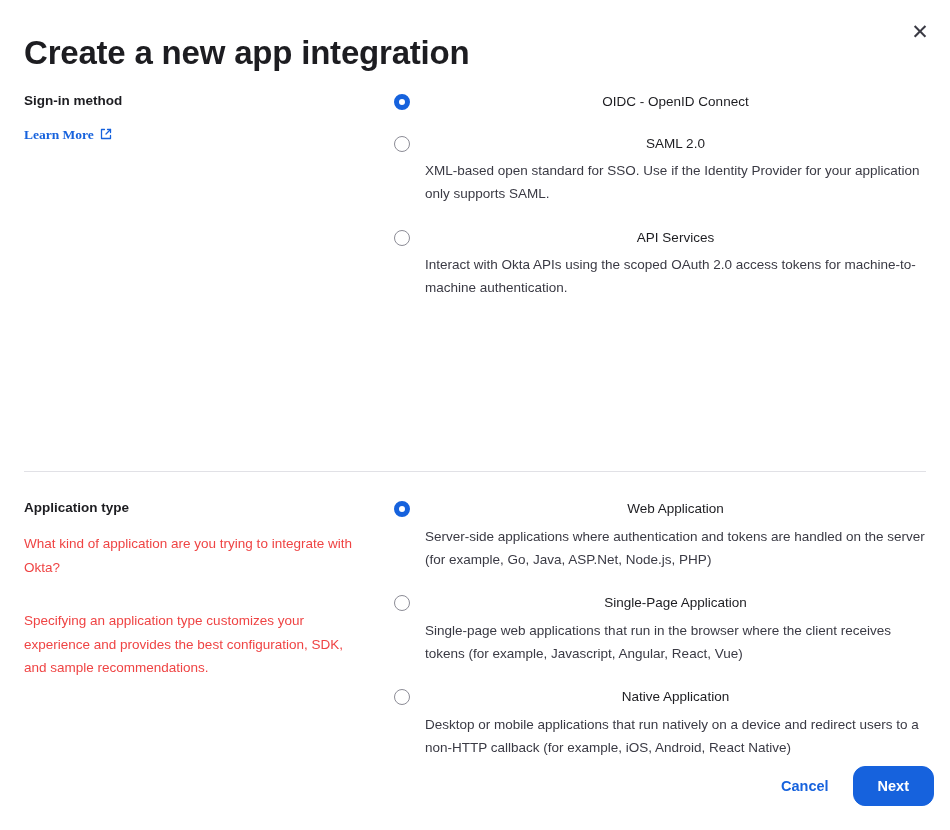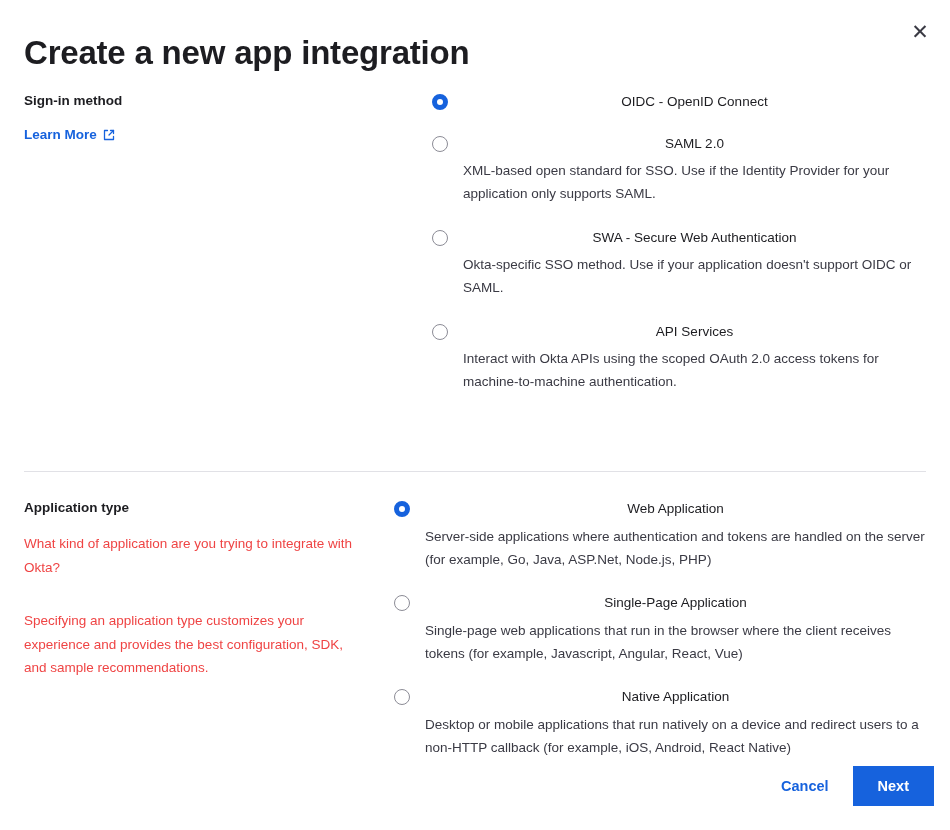--- a/index.html
+++ b/index.html
@@ -61,27 +61,27 @@
   }
   .section-label {
     font-size: 13.5px;
     font-weight: bold;
     color: #1d1d21;
     margin: 0 0 14px 0;
     line-height: 1.4;
   }
   .learn-more {
     display: inline-flex;
-    align-items: center;
     gap: 6px;
     color: #1662dd;
     font-size: 13.5px;
     font-weight: bold;
     text-decoration: none;
     cursor: pointer;
+    font-family: Liberation Serif, serif;
   }
   .learn-more .ext-icon {
     display: inline-block;
     width: 12px;
     height: 12px;
     position: relative;
     top: 1px;
   }
   .help-text {
     font-size: 13.5px;
@@ -152,26 +152,26 @@
     cursor: pointer;
     padding: 10px 8px;
     font-family: "Liberation Sans", sans-serif;
   }
   .btn-next {
     background: #1662dd;
     border: 1px solid #1662dd;
     color: #ffffff;
     font-size: 14.5px;
     font-weight: bold;
-    border-radius: 0;
+    border-radius: 12px;
     padding: 11px 24px;
     cursor: pointer;
     font-family: "Liberation Sans", sans-serif;
   }
-  .signin-section { top: 92px; gap: 38px; }
+  .signin-section { top: 92px; }
   .apptype-section { top: 499px; }
   .divider-1 { top: 471px; }
 </style>
 </head>
 <body>
 
 <div class="dialog">
 
   <button class="close-btn" aria-label="Close">✕</button>
 
@@ -197,25 +197,20 @@
         <span class="radio"></span>
         <div class="option-title">OIDC - OpenID Connect</div>
       </div>
 
       <div class="option">
         <span class="radio"></span>
         <div class="option-title">SAML 2.0</div>
         <div class="option-desc">XML-based open standard for SSO. Use if the Identity Provider for your application only supports SAML.</div>
       </div>
 
-      <div class="option">
-        <span class="radio"></span>
-        <div class="option-title">SWA - Secure Web Authentication</div>
-        <div class="option-desc">Okta-specific SSO method. Use if your application doesn't support OIDC or SAML.</div>
-      </div>
 
       <div class="option">
         <span class="radio"></span>
         <div class="option-title">API Services</div>
         <div class="option-desc">Interact with Okta APIs using the scoped OAuth 2.0 access tokens for machine-to-machine authentication.</div>
       </div>
 
     </div>
   </div>
 

